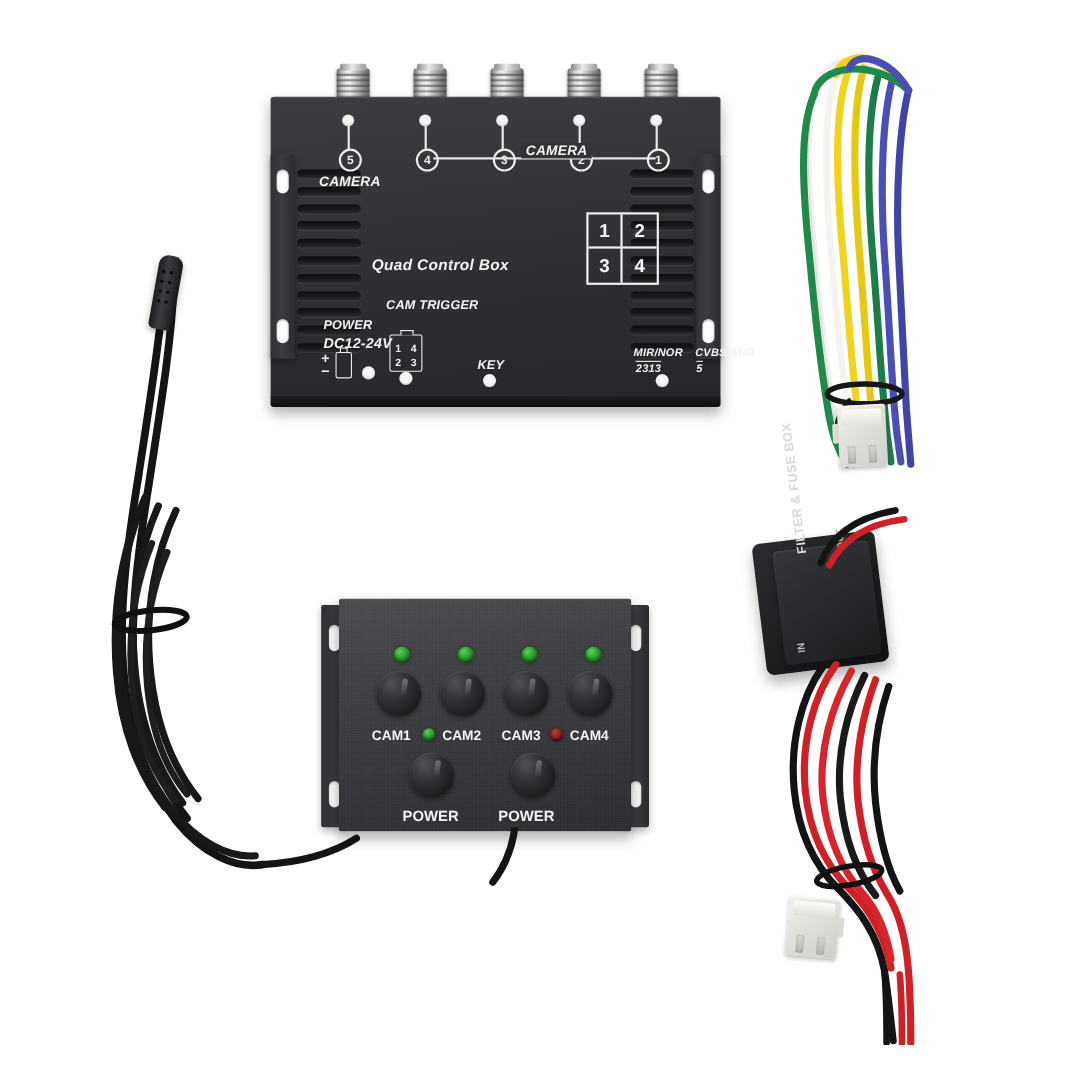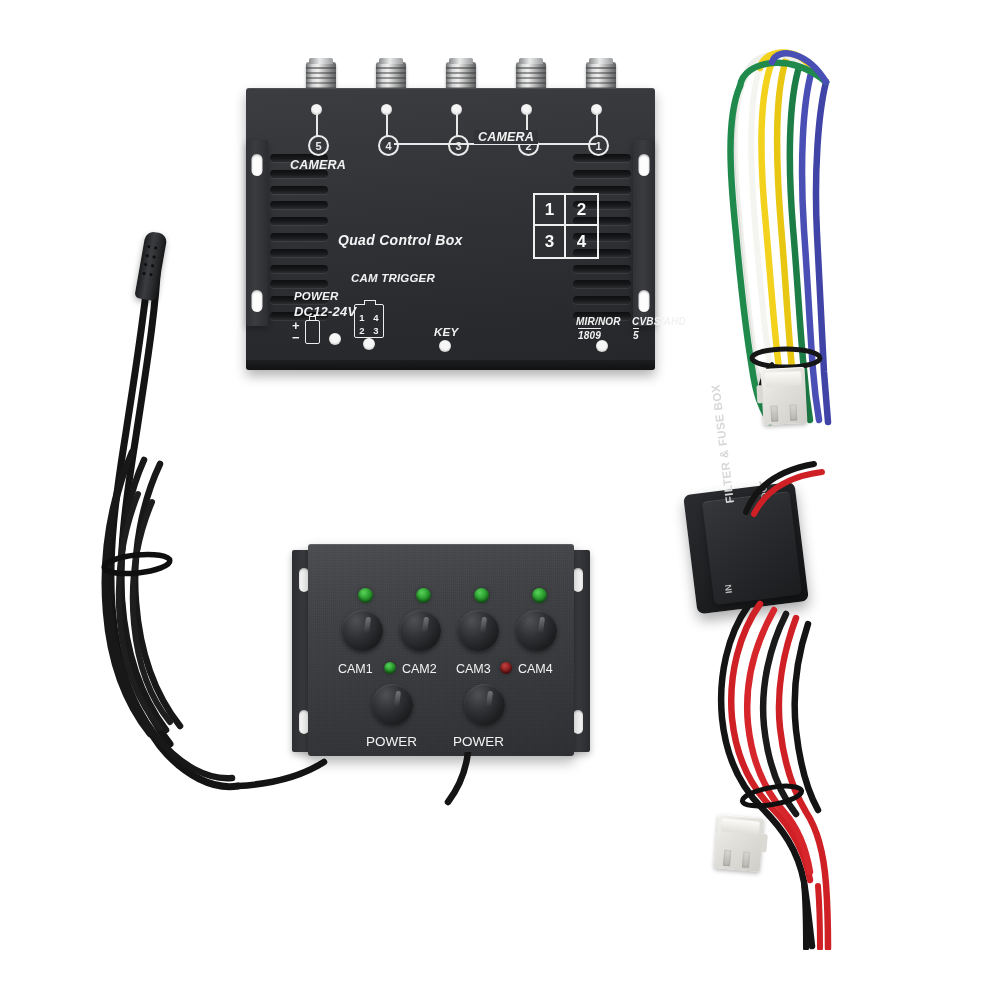--- a/index.html
+++ b/index.html
@@ -266,21 +266,21 @@
   }
   .cp-btn::after{
     content:""; position:absolute; left:55%; top:16%;
     width:5px; height:40%;
     background: linear-gradient(180deg,rgba(255,255,255,.30),rgba(255,255,255,0));
     border-radius:3px;
     transform: rotate(8deg);
   }
 
   .cp-txt{
-    position:absolute; color:#f3f3f3; font-weight:normal; font-size:12.5px;
+    position:absolute; color:#f3f3f3; font-weight:bold; font-size:12.5px;
     font-family:"Liberation Sans", sans-serif; white-space:nowrap;
   }
   .cp-txt.big{ font-size:13.5px; }
 
   
   #fuse-box{
     position:absolute; left:690px; top:482px;
     width:124px; height:132px;
   }
   .fb-outer{
@@ -505,21 +505,21 @@
         <span>2</span>
         <span>3</span>
       </div>
       <div class="qb-bdot" style="left:117px; top:250px;"></div>
 
       <div class="lbl qb-key">KEY</div>
       <div class="qb-bdot" style="left:193px; top:252px;"></div>
 
       <div class="lbl qb-mirnor">MIR/NOR</div>
       <div class="lbl qb-cvbs">CVBS/AHD</div>
-      <div class="lbl qb-mirnum">1809</div>
+      <div class="lbl qb-mirnum">2313</div>
       <div class="lbl qb-cvbsnum">5</div>
       <div class="qb-bdot" style="left:350px; top:252px;"></div>
 
     </div>
   </div>
 
   <div id="control-panel">
 
     <div class="cp-flange left">
       <div class="cp-slot a"></div>

